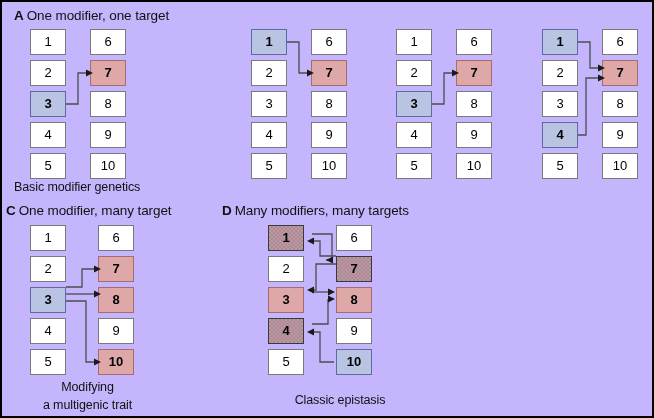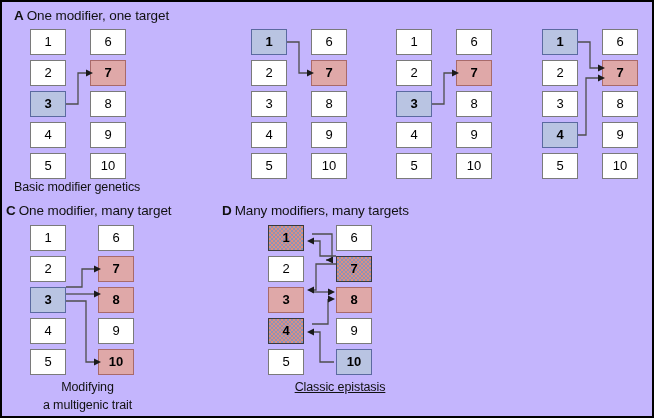--- a/index.html
+++ b/index.html
@@ -198,21 +198,21 @@
     <div class="gene-box" style="left:0; top:124px;">5</div>
   </div>
   <div class="gene-col" style="left:334px; top:223px;">
     <div class="gene-box" style="left:0; top:0px;">6</div>
     <div class="gene-box checker" style="left:0; top:31px;">7</div>
     <div class="gene-box red" style="left:0; top:62px;">8</div>
     <div class="gene-box" style="left:0; top:93px;">9</div>
     <div class="gene-box blue" style="left:0; top:124px;">10</div>
   </div>
 
-  <div class="caption" style="left:268px; top:378px; width:140px;text-decoration:underline;">Classic epistasis</div>
+  <div class="caption" style="left:268px; top:391px; width:140px;">Classic epistasis</div>
 
   <svg class="arrow-layer" viewBox="0 0 654 418">
 
     <g>
       <path d="M 64,102 L 76,102 L 76,71 L 84,71"></path>
       <polygon points="84,67.5 91,71 84,74.5"></polygon>
     </g>
 
     <g>
       <path d="M 285,40 L 297,40 L 297,71 L 305,71"></path>

